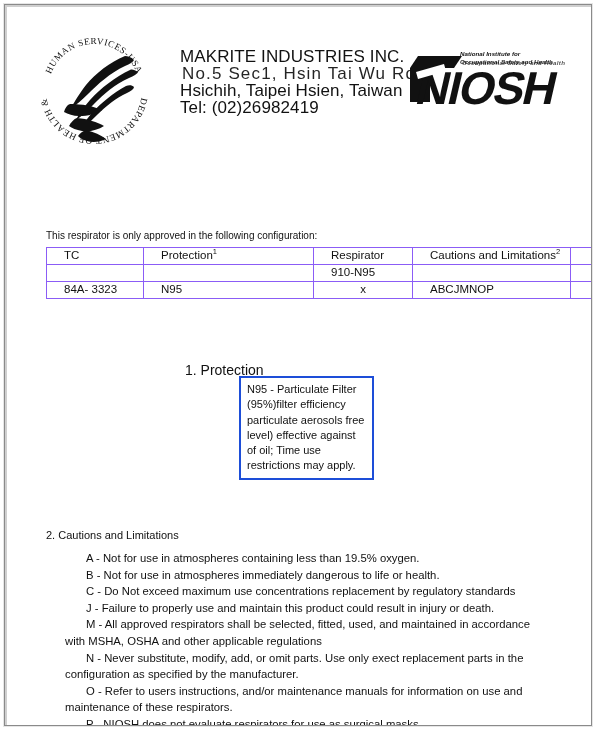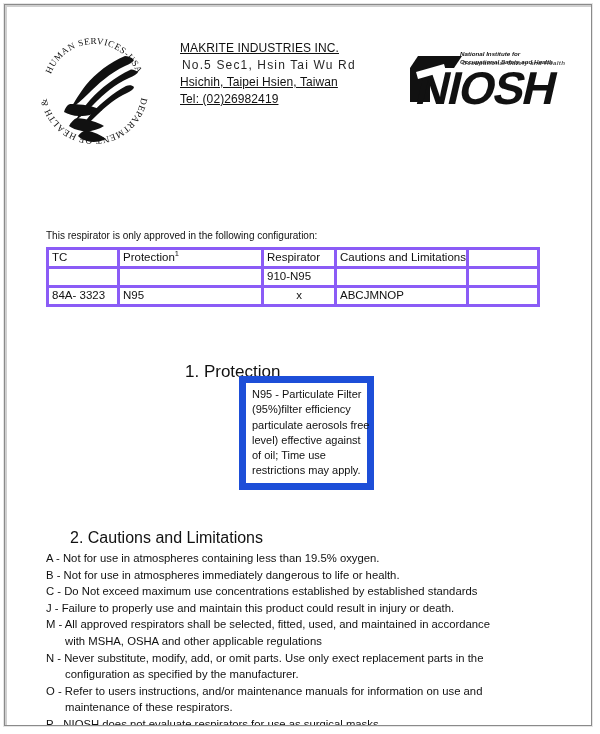--- a/index.html
+++ b/index.html
@@ -41,27 +41,26 @@
 
   .hhs-seal {
     position: absolute;
     left: 22px; top: 18px;
     width: 128px; height: 122px;
   }
   .hhs-seal svg { display: block; }
 
   #company {
     position: absolute;
-    left: 172px; top: 32px;
+    left: 172px; top: 40px;
     width: 250px;
-    font-size: 12px;
+    font-size: 17px;
     line-height: 17px;
     letter-spacing: 0.1px;
     color: #111;
-    text-decoration: underline;
   }
   #company .ln { white-space: nowrap; }
   
   .addr-wrap {
     position: relative;
     height: 17px;
     white-space: nowrap;
   }
   .addr-wrap .addr {
     position: absolute;
@@ -91,76 +90,75 @@
   #cfg-table {
     position: absolute;
     left: 38px; top: 239px;
     width: 446px;
     border-collapse: collapse;
     font-size: 11.5px;
     color: #111;
     table-layout: fixed;
   }
   #cfg-table td, #cfg-table th {
-    border: 3px solid #8b5cf6;
-    padding: 1px 3px;
+    border: 1px solid #8b5cf6;
+    padding: 1px 17px;
     height: 14px;
     font-weight: normal;
     text-align: left;
     vertical-align: top;
     overflow: hidden;
     white-space: nowrap;
   }
   #cfg-table .c-tc   { width: 62px; }
   #cfg-table .c-prot { width: 135px; margin-left: 43px; }
   #cfg-table .c-resp { width: 64px; }
   #cfg-table .c-caut { width: 123px; }
   #cfg-table .c-end  { width: 62px; }
   .ctr { text-align: center !important; }
   .sup { font-size: 7.5px; vertical-align: super; line-height: 0; }
 
   
   #sec1-title {
     position: absolute;
     left: 177px; top: 354px;
-    font-size: 17px;
+    font-size: 14px;
     color: #111;
     white-space: nowrap;
   }
   #prot-box {
     position: absolute;
     left: 231px; top: 368px;
     width: 135px;
-    border: 7px solid #1d4ed8;
+    border: 2px solid #1d4ed8;
     padding: 4px 5px 4px 6px;
     font-size: 11px;
     line-height: 15.3px;
     color: #111;
     box-sizing: border-box;
   }
   #prot-box .pl { white-space: nowrap; }
 
   
   #sec2-title {
     position: absolute;
     left: 38px; top: 521px;
-    font-size: 16px;
-    color: #111;
-    white-space: nowrap;
-    margin-left: 24px;
+    font-size: 11px;
+    color: #111;
+    white-space: nowrap;
   }
   #cl-list {
     position: absolute;
     left: 38px; top: 542px;
     width: 520px;
     font-size: 11.3px;
     line-height: 16.6px;
     color: #111;
   }
-  #cl-list .cl-item { white-space: nowrap; }
+  #cl-list .cl-item { white-space: nowrap; margin-left: 40px; }
   #cl-list .cl-cont { white-space: nowrap; padding-left: 19px; }
 </style>
 </head>
 <body>
 
 <div id="page">
   <div id="sheet">
 
     <div id="header">
 
@@ -258,21 +256,21 @@
       <div class="pl">particulate aerosols free</div>
       <div class="pl">level) effective against</div>
       <div class="pl">of oil;  Time use</div>
       <div class="pl">restrictions may apply.</div>
     </div>
 
     <div id="sec2-title">2. Cautions and Limitations</div>
     <div id="cl-list">
       <div class="cl-item">A - Not for use in atmospheres containing less than 19.5% oxygen.</div>
       <div class="cl-item">B - Not for use in atmospheres immediately dangerous to life or health.</div>
-      <div class="cl-item">C - Do Not exceed maximum use concentrations established by established standards</div>
+      <div class="cl-item">C - Do Not exceed maximum use concentrations replacement by regulatory standards</div>
       <div class="cl-item">J - Failure to properly use and maintain this product could result in injury or death.</div>
       <div class="cl-item">M - All approved respirators shall be selected, fitted, used, and maintained in accordance</div>
       <div class="cl-cont">with MSHA, OSHA and other applicable regulations</div>
       <div class="cl-item">N - Never substitute, modify, add, or omit parts. Use only exect replacement parts in the</div>
       <div class="cl-cont">configuration as specified by the manufacturer.</div>
       <div class="cl-item">O - Refer to users instructions, and/or maintenance manuals for information on use and</div>
       <div class="cl-cont">maintenance of these respirators.</div>
       <div class="cl-item">P - NIOSH does not evaluate respirators for use as surgical masks.</div>
     </div>
 

